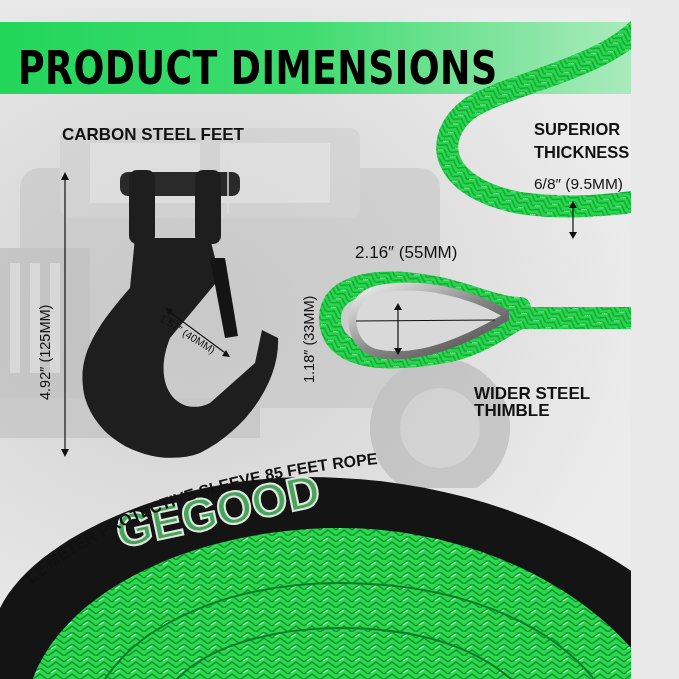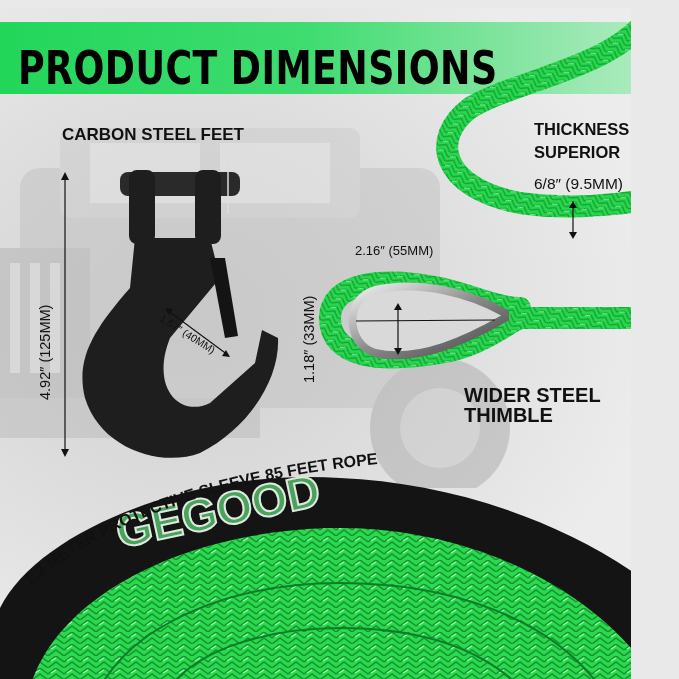--- a/index.html
+++ b/index.html
@@ -10,24 +10,24 @@
       #e6e6e6; margin-top: 8px;}
   .bg-jeep{position:absolute;left:0;top:120px;width:560px;height:360px;opacity:.55;}
   .banner{position:absolute;left:0;top:14px;width:679px;height:72px;
     background:linear-gradient(90deg,#22d65a 0%,#3fdc70 45%,#8ee6a8 80%,#b9edc8 100%);}
   .banner-title{position:absolute;left:18px;top:22px;font-weight:900;font-size:47px;letter-spacing:.5px;color:#000;line-height:1;
     font-family:"DejaVu Sans","Liberation Sans",sans-serif;font-stretch:condensed;transform:scaleX(.86);transform-origin:left;}
   .label{position:absolute;font-weight:700;color:#111;line-height:1;}
   .lbl-hook{left:62px;top:118px;font-size:17px;}
   .lbl-sup{left:534px;top:110px;font-size:16.5px;line-height:23px;}
   .lbl-thk{left:534px;top:168px;font-size:15.5px;font-weight:400;color:#111;}
-  .lbl-55{left:355px;top:236px;font-size:13px;font-weight:400;}
+  .lbl-55{left:355px;top:236px;font-size:17px;font-weight:400;}
   .lbl-33{position:absolute;left:301px;top:375px;font-size:14.5px;transform:rotate(-90deg);transform-origin:left top;white-space:nowrap;color:#111;}
   .lbl-125{position:absolute;left:37px;top:392px;font-size:14.5px;transform:rotate(-90deg);transform-origin:left top;white-space:nowrap;color:#111;}
-  .lbl-wider{left:464px;top:377px;font-size:20px;}
+  .lbl-wider{left:474px;top:377px;font-size:17px;}
   .lbl-40{position:absolute;left:164px;top:304px;font-size:10.5px;transform:rotate(32deg);transform-origin:left top;white-space:nowrap;color:#111;}
   svg text{font-family:"Liberation Sans","DejaVu Sans",sans-serif;}
 </style>
 </head>
 <body>
 
 <div class="stage">
 
   <svg class="bg-jeep" viewBox="0 0 560 360">
     <rect x="20" y="40" width="420" height="240" rx="20" fill="#c4c4c4"></rect>
@@ -109,21 +109,21 @@
     <text font-size="16" font-weight="700" fill="#111">
       <textPath href="#capPath">1.2 METER PROTECTIVE SLEEVE 85 FEET ROPE</textPath>
     </text>
   </svg>
 
   <div class="label lbl-hook">CARBON STEEL FEET</div>
   <div class="lbl-125">4.92″ (125MM)</div>
   <div class="lbl-40">1.57″ (40MM)</div>
 
   <div class="label lbl-sup">
+    <div>SUPERIOR</div>
     <div>THICKNESS</div>
-    <div>SUPERIOR</div>
   </div>
   <div class="label lbl-thk">6/8″ (9.5MM)</div>
 
   <div class="label lbl-55">2.16″ (55MM)</div>
   <div class="lbl-33">1.18″ (33MM)</div>
   <div class="label lbl-wider">WIDER STEEL THIMBLE</div>
 </div>
 
 </body></html>

